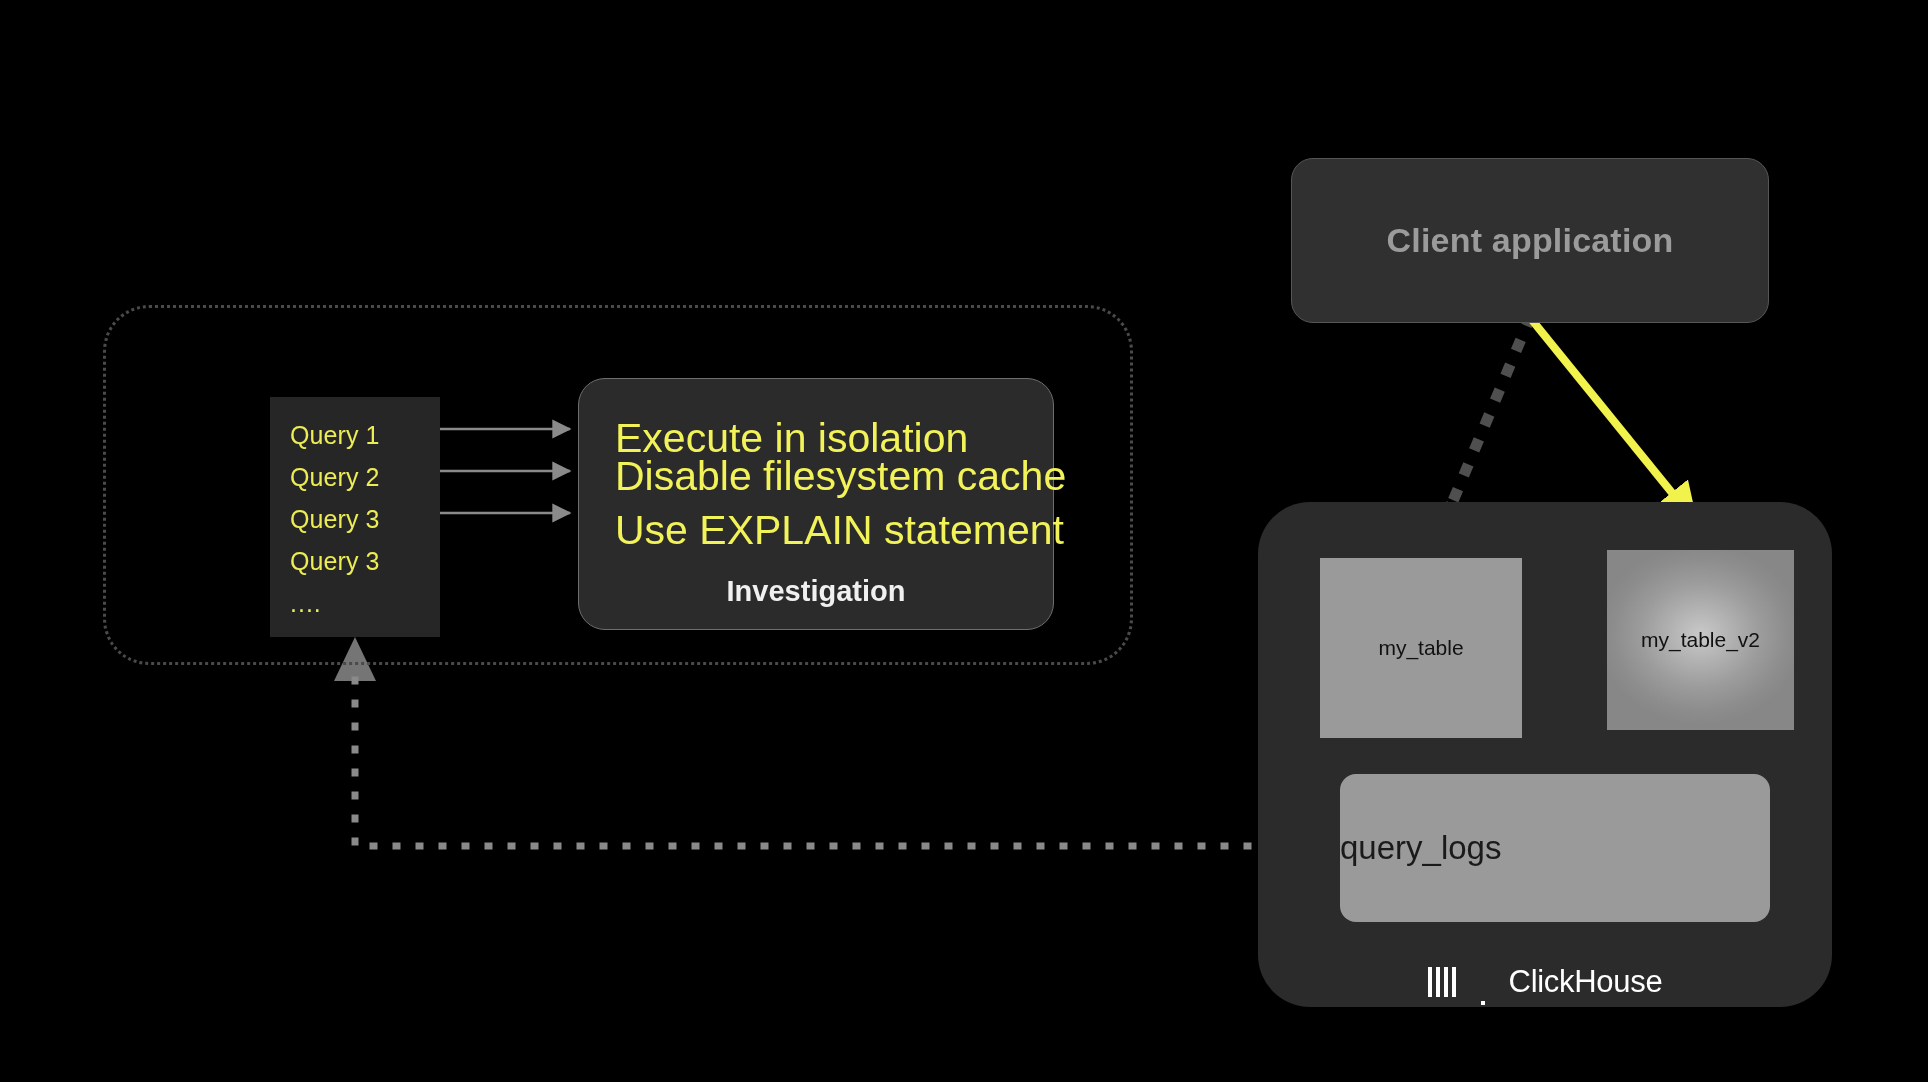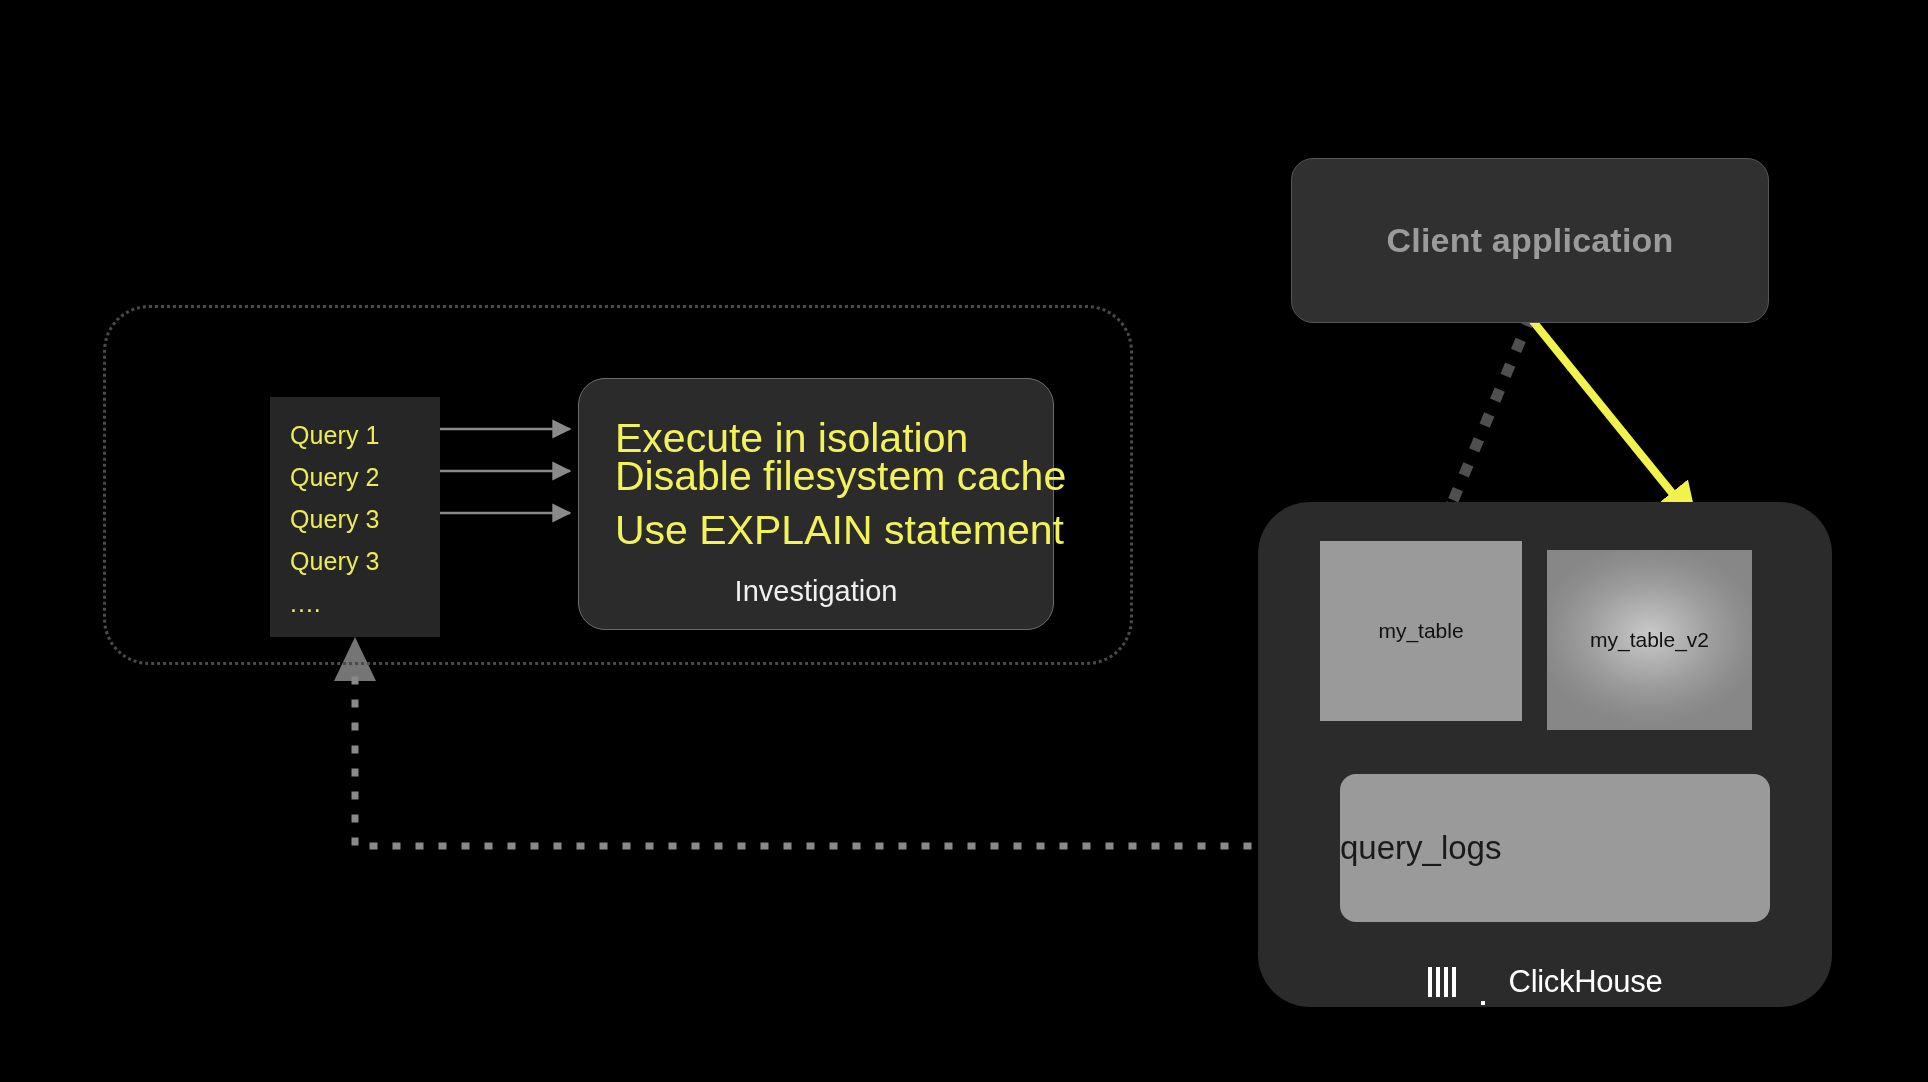--- a/index.html
+++ b/index.html
@@ -89,20 +89,21 @@
   .inv-line-2 { top: 74px; }
   .inv-line-3 { top: 128px; }
   .inv-caption {
     position: absolute;
     left: 0;
     right: 0;
     top: 196px;
     text-align: center;
     color: #f0f0f0;
     font-size: 29px;
+    font-weight: bold;
   }
 
   
   .client-app {
     position: absolute;
     left: 1291px;
     top: 158px;
     width: 478px;
     height: 165px;
     background: #303030;
@@ -138,28 +139,28 @@
     align-items: center;
     justify-content: center;
   }
   .table-box .table-label {
     color: #111111;
     font-size: 21px;
     white-space: nowrap;
   }
   .table-my-table {
     left: 1320px;
-    top: 541px;
+    top: 558px;
     width: 202px;
     height: 180px;
   }
   .table-my-table-v2 {
-    left: 1547px;
+    left: 1607px;
     top: 550px;
-    width: 205px;
+    width: 187px;
     height: 180px;
     background: radial-gradient(ellipse 55% 50% at 50% 47%,
                 #c9c9c9 0%, #b0b0b0 32%, #9c9c9c 58%, #8d8d8d 84%, #878787 100%);
   }
   .query-logs-box {
     position: absolute;
     left: 1340px;
     top: 774px;
     width: 430px;
     height: 148px;

